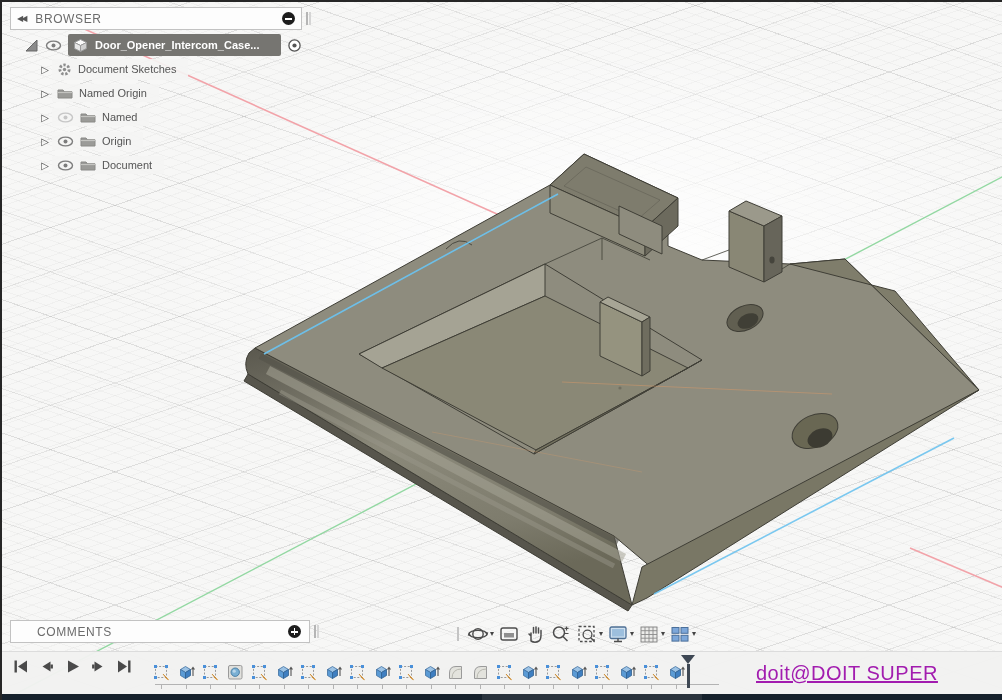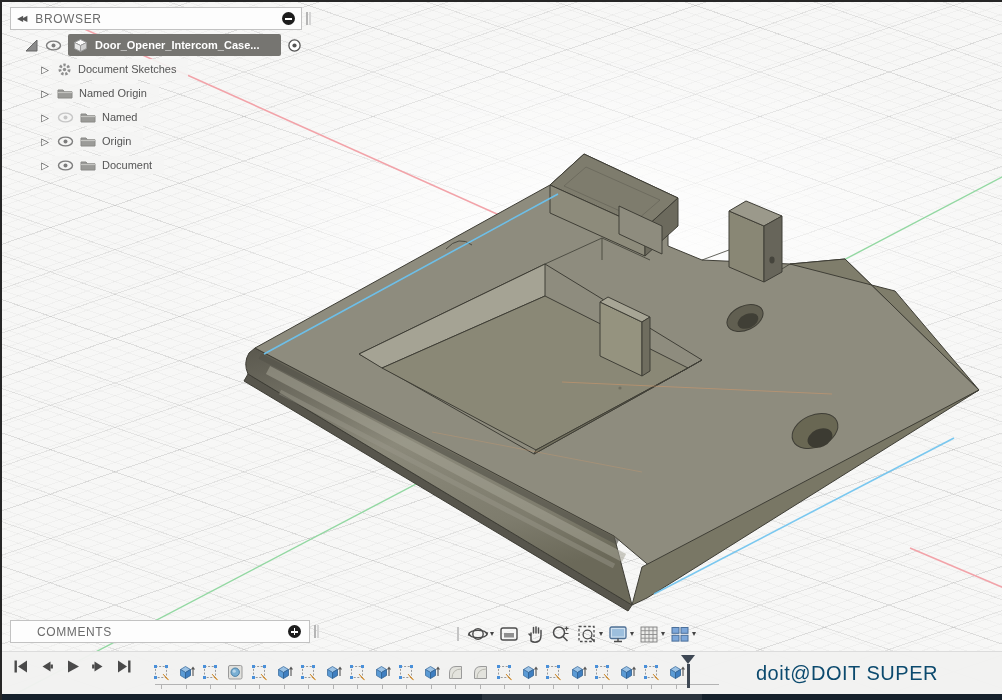--- a/index.html
+++ b/index.html
@@ -47,21 +47,21 @@
   
   #timeline{position:absolute;left:0;top:649px;width:1002px;height:43px;
     background:rgba(241,241,240,.96);border-top:1px solid #dcdcdc;}
   #playback{position:absolute;left:10px;top:6px;display:flex;gap:9px;align-items:center;}
   #features{position:absolute;left:150px;top:11px;display:flex;gap:5.5px;align-items:center;}
   #ruler{position:absolute;left:153px;top:32px;width:564px;border-top:1px solid #b3b3b3;}
   .tick{position:absolute;top:0;height:4px;border-left:1px solid #b3b3b3;}
   #playhead{position:absolute;left:679px;top:3px;width:14px;}
   #playhead .flag{width:14px;height:9px;background:#3e4854;clip-path:polygon(0 0,100% 0,50% 100%);}
   #playhead .stem{width:3px;height:24px;background:#3e4854;margin-left:5.5px;}
-  #watermark{position:absolute;left:754px;top:660px;font-size:20px;color:#0c4a6e;letter-spacing:.5px;}
+  #watermark{position:absolute;left:754px;top:660px;font-size:20px;color:#a21caf;letter-spacing:.5px;text-decoration:underline;}
   #bottombar{position:absolute;left:0;top:692px;width:1002px;height:8px;background:#16212c;}
   #bottombar .seg{position:absolute;left:480px;top:0;width:220px;height:8px;background:#2a333d;}
 </style>
 </head>
 <body>
 
 <div id="stage">
   <div id="grid"></div>
 
   <svg id="scene" width="1002" height="700" viewBox="0 0 1002 700">

